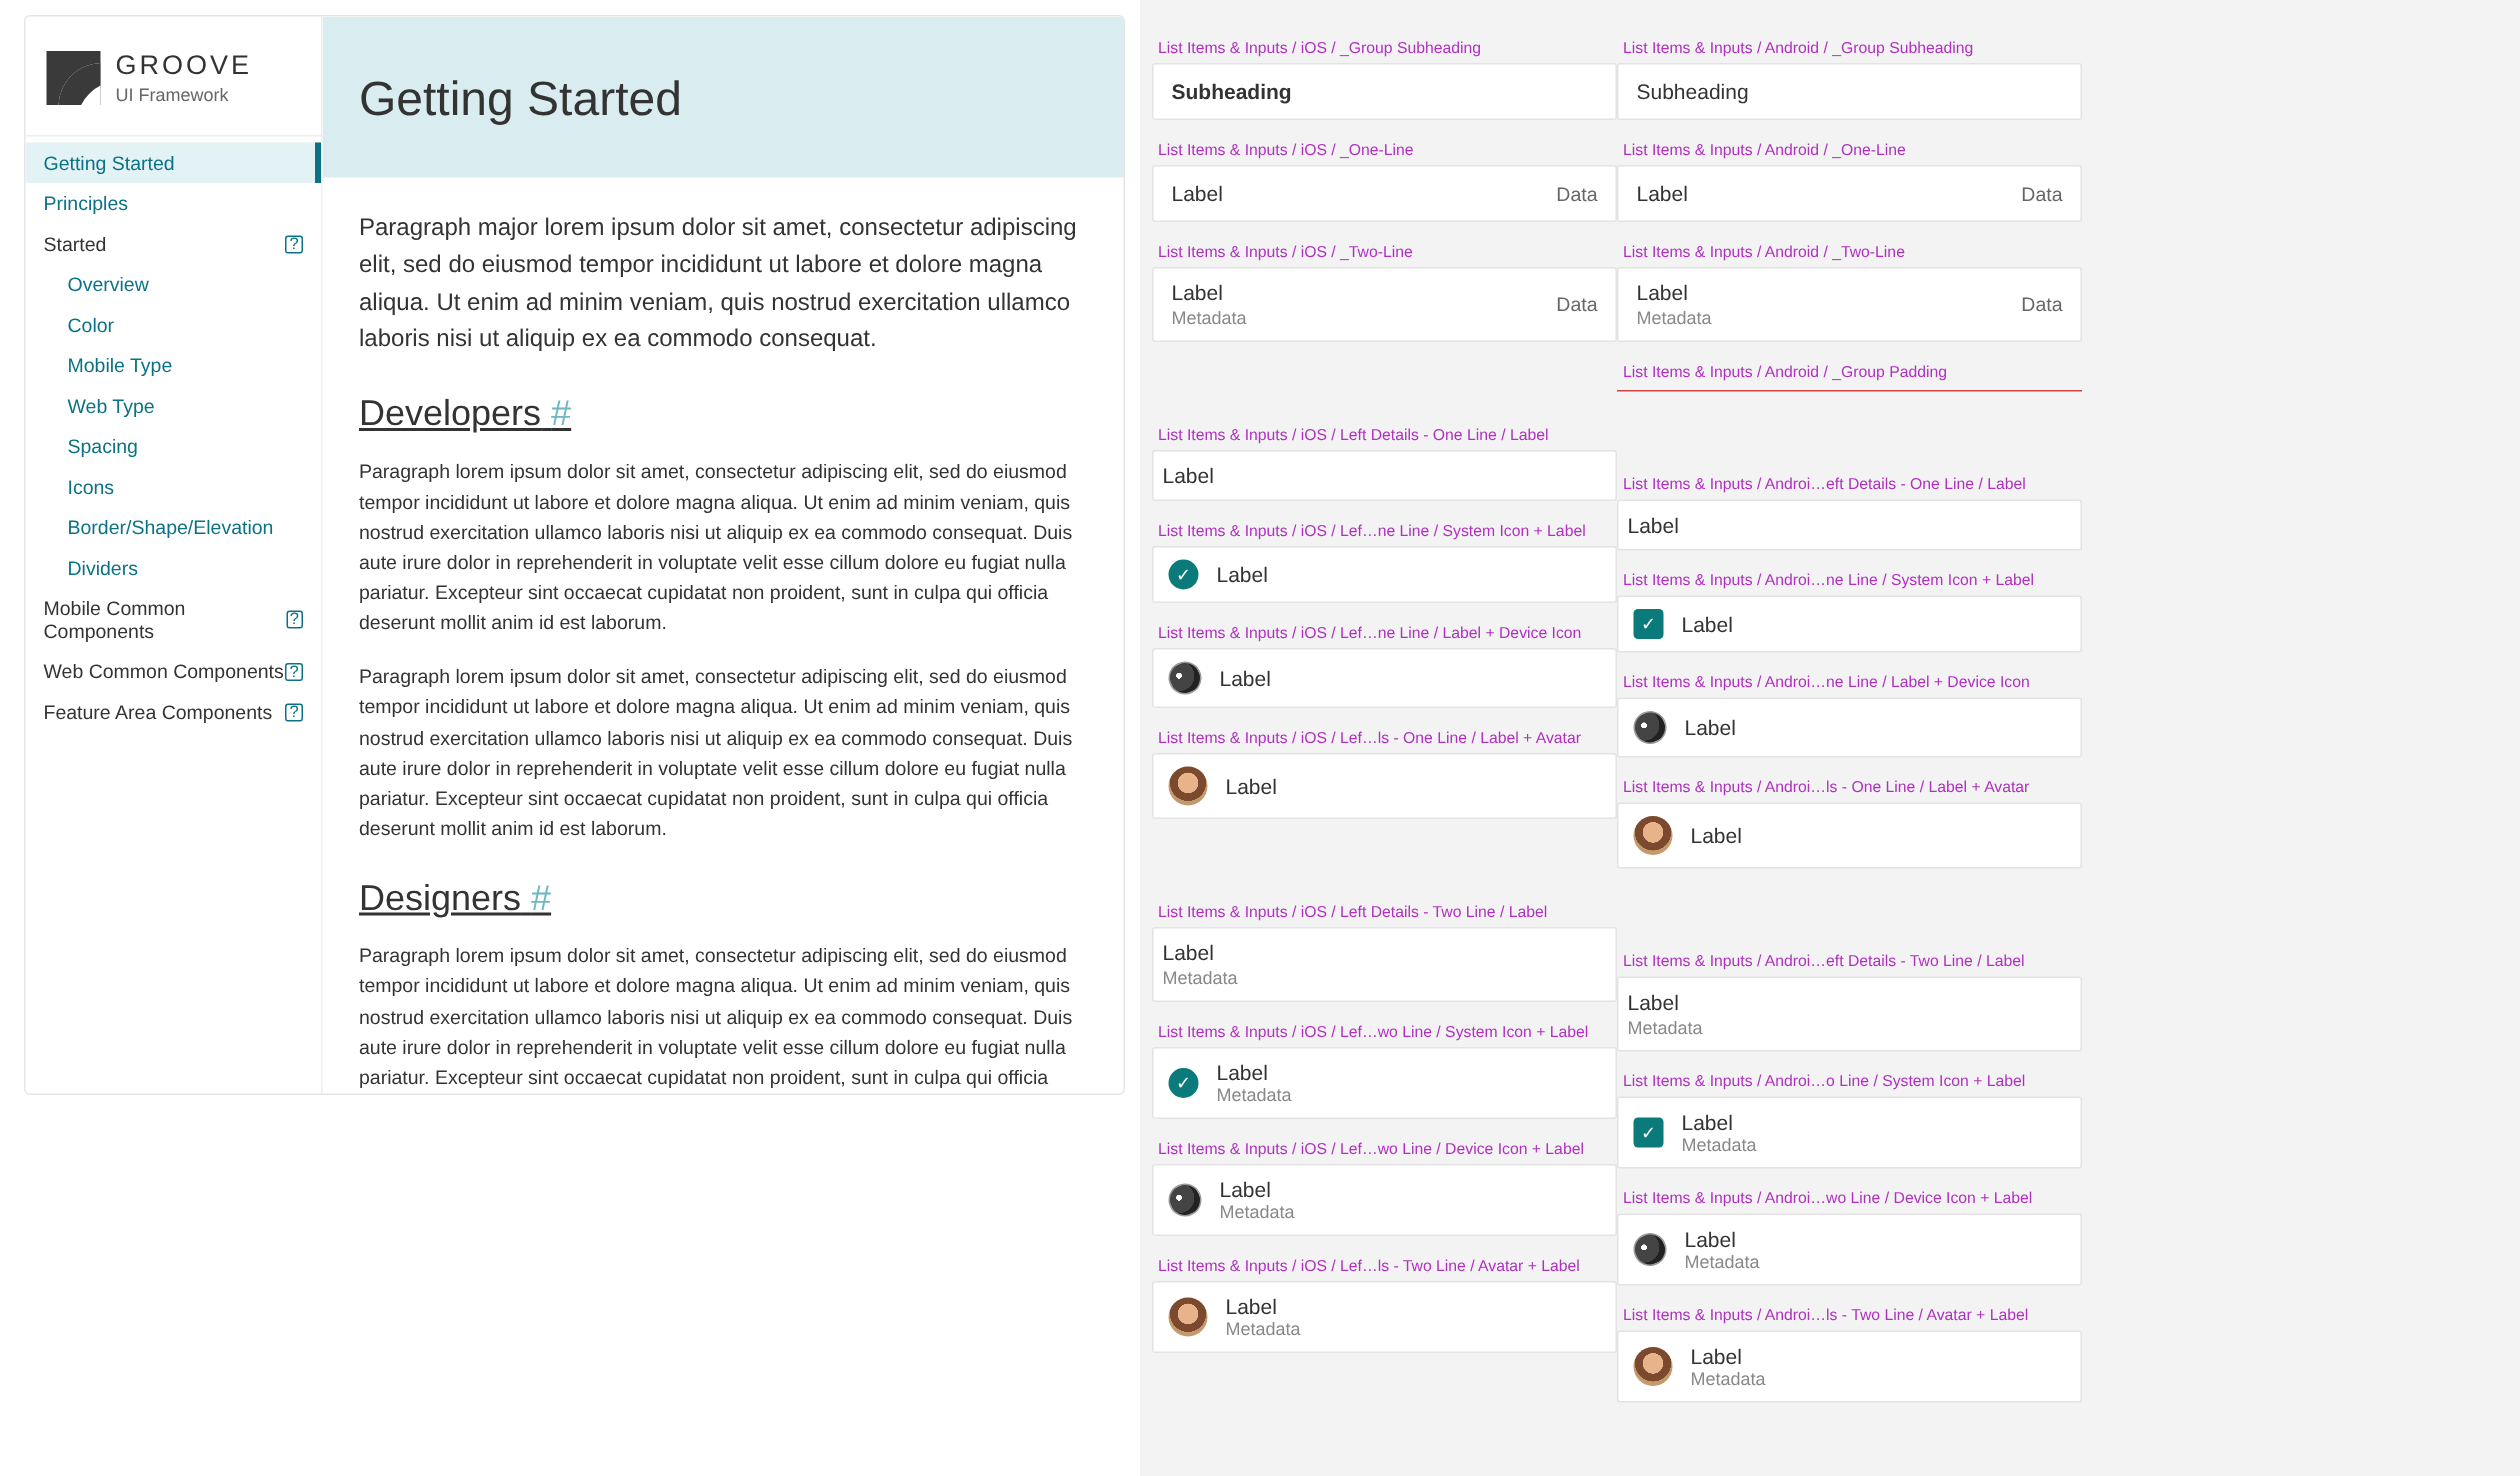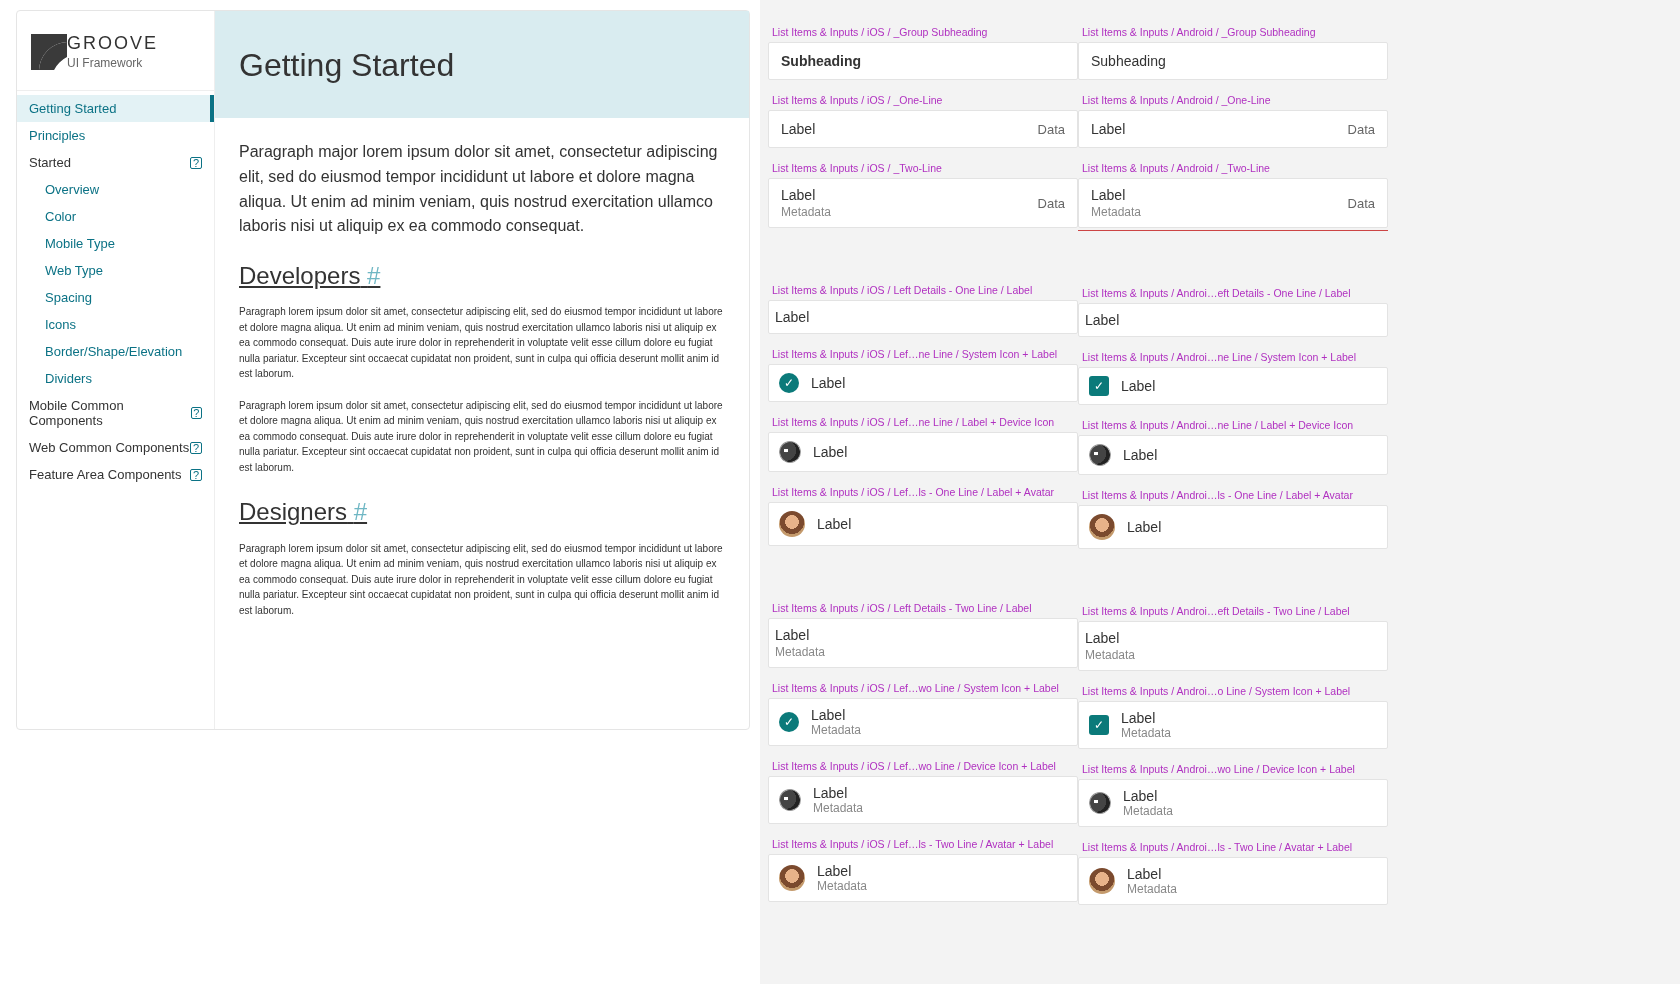--- a/index.html
+++ b/index.html
@@ -30,20 +30,21 @@
     background: #fff;
   }
   .sidebar {
     width: 198px;
     border-right: 1px solid #eee;
     flex: none;
   }
   .brand {
     display: flex;
     align-items: center;
+    gap: 10px;
     padding: 22px 14px 20px 14px;
     border-bottom: 1px solid #eee;
   }
   .brand-logo {
     width: 36px; height: 36px;
     background: #3a3a3a;
     position: relative;
     overflow: hidden;
   }
   .brand-logo::after {
@@ -70,21 +71,21 @@
   .nav-item.active { background: #e3f2f5; border-right: 4px solid #0b7285; color:#0b7285;}
   .nav-sub { padding-left: 28px; color: #0b7285; text-align: center; }
   .help-icn { color: #0b7285; font-size: 11px; border:1px solid #0b7285; width:12px;height:12px;line-height:10px;text-align:center;border-radius:2px;}
   .doc-main { flex: 1; overflow: auto; }
   .hero { background: #d9ecf0; padding: 36px 24px 34px 24px; }
   .hero h1 { font-size: 32px; font-weight: 400; color: #333; }
   .doc-body { padding: 22px 24px; font-size: 14px; color: #333; line-height: 1.55; }
   .doc-body p { margin-bottom: 16px; }
   .doc-body h2 { font-size: 24px; font-weight: 400; margin: 18px 0 10px; text-decoration: underline; }
   .doc-body h2 .anchor { color: #6fb7c4; }
-  .doc-body .para-sm { font-size: 10px; }
+  .doc-body .para-sm { font-size: 13px; }
 
   
   .spec-area {
     flex: 1;
     background: #f3f3f3;
     padding: 16px 8px;
     display: flex;
   }
   .spec-col { width: 310px; display: flex; flex-direction: column; }
   .spec-col + .spec-col { width: 310px; }
@@ -335,20 +336,21 @@
 
       <div class="spec-label">List Items &amp; Inputs / Android / _Two-Line</div>
       <div class="card">
         <div class="row two">
           <span class="label">Label</span>
           <span class="meta">Metadata</span>
           <span class="data">Data</span>
         </div>
       </div>
 
+      <div class="spec-label">List Items &amp; Inputs / Android / _Group Padding</div>
       <div class="divider-line"></div>
 
       <div class="hgap-lg"></div>
 
       <div class="spec-label short">List Items &amp; Inputs / Androi…eft Details - One Line / Label</div>
       <div class="card">
         <div class="row pad0">
             <span class="label">Label</span>
           </div>
       </div>

